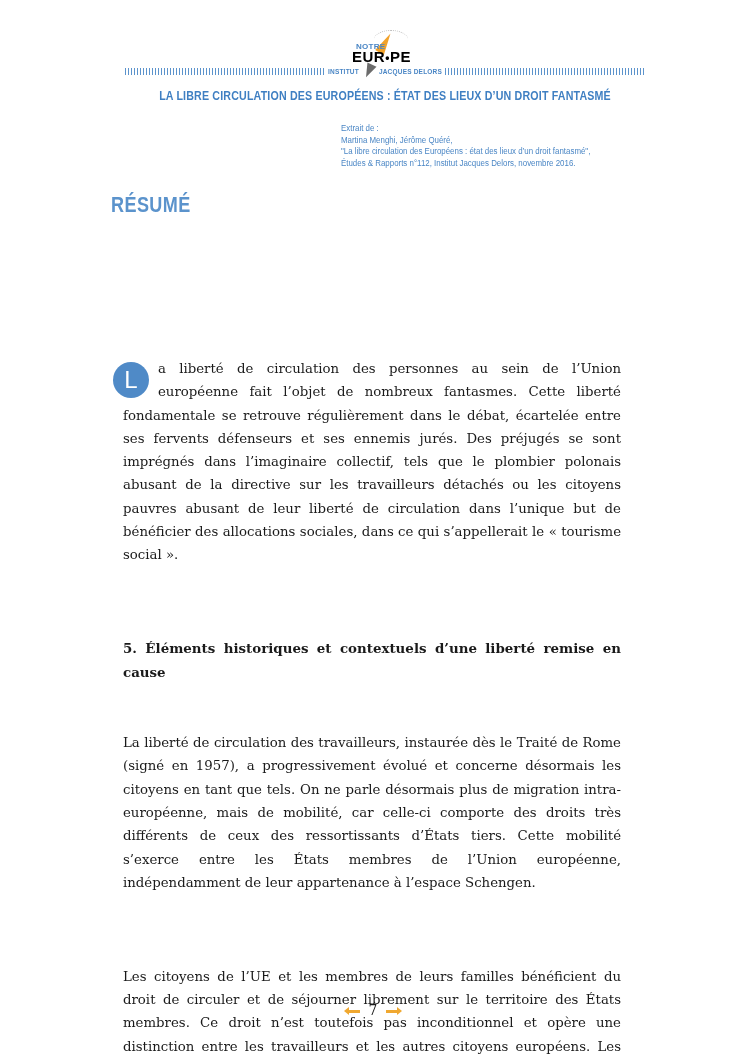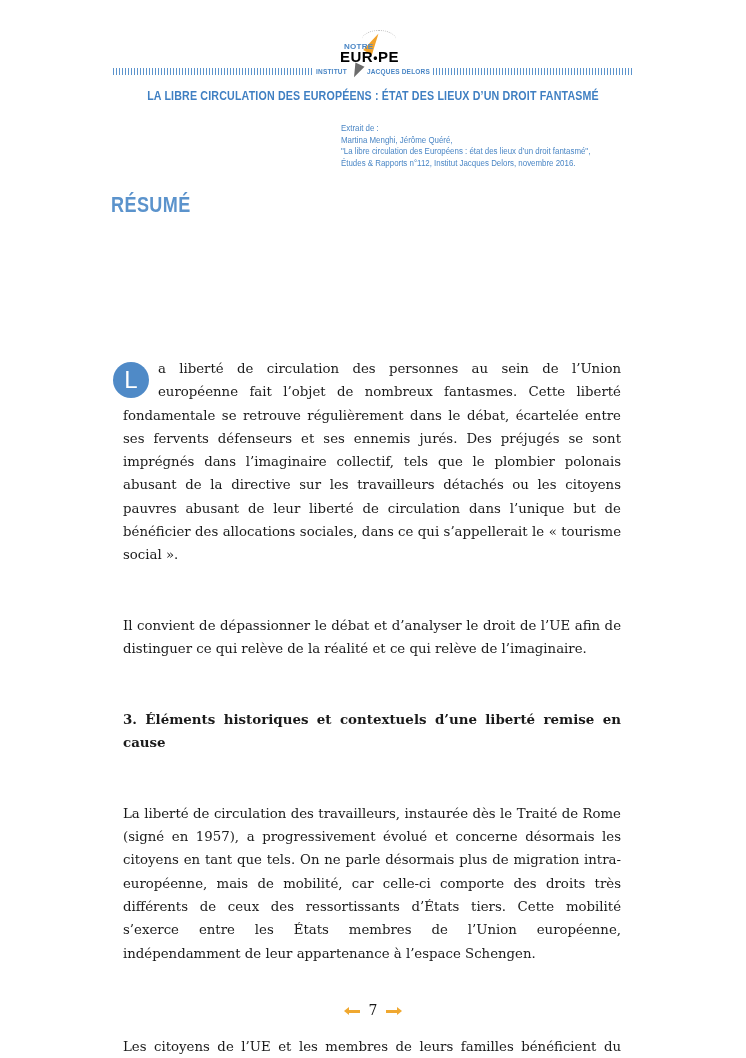--- a/index.html
+++ b/index.html
@@ -1,18 +1,18 @@
 <!DOCTYPE html>
 <html><head>
   <meta charset="utf-8">
   <style>
     html, body { margin: 0; padding: 0; background: #ffffff; }
     body { width: 746px; height: 1058px; position: relative; overflow: hidden; font-family: "DejaVu Serif", serif; color: #1a1a1a; }
 
-    .header { position: absolute; left: 0; top: 0; width: 676px; height: 120px; }
+    .header { position: absolute; left: 12px; top: 0; width: 676px; height: 120px; }
     .logo { position: absolute; left: 334px; top: 28px; width: 80px; height: 50px; }
     .logo .notre { position: absolute; left: 10px; top: 14px; font-family: "Liberation Sans", sans-serif; font-weight: bold; font-size: 8px; color: #4a86c5; letter-spacing: 0.3px; }
     .logo .europe { position: absolute; left: 6px; top: 20px; font-family: "Liberation Sans", sans-serif; font-weight: bold; font-size: 15px; color: #000000; letter-spacing: 0.5px; }
     .logo .flame { position: absolute; left: 34px; top: 4px; width: 0; height: 0; border-left: 5px solid transparent; border-right: 5px solid transparent; border-bottom: 22px solid #f2a22a; transform: rotate(30deg); }
     .logo .arc { position: absolute; left: 28px; top: 2px; width: 34px; height: 18px; border-top: 1px dotted #b9b9b9; border-radius: 50% 50% 0 0; }
 
     .rule-row { position: absolute; left: 113px; top: 67px; width: 520px; height: 8px; display: flex; align-items: center; }
     .rule { height: 7px; flex: 1; background: repeating-linear-gradient(90deg, #5c93cc 0 1px, transparent 1px 3px); }
     .rule-label { font-family: "Liberation Sans", sans-serif; font-weight: bold; font-size: 6.5px; color: #4a86c5; padding: 0 3px; white-space: nowrap; letter-spacing: 0.2px; }
     .rule-slash { display: inline-block; width: 0; height: 0; border-left: 5px solid transparent; border-right: 5px solid transparent; border-top: 14px solid #6b6b6b; transform: rotate(25deg); vertical-align: middle; margin: 0 2px; }
@@ -67,23 +67,22 @@
 </div>
 
 <div class="resume">RÉSUMÉ</div>
 
 <div class="content">
   <div class="dropcap-wrap">
     <span class="dropcap">L</span>
     <p>a liberté de circulation des personnes au sein de l’Union européenne fait l’objet de nombreux fantasmes. Cette liberté fondamentale se retrouve régulièrement dans le débat, écartelée entre ses fervents défenseurs et ses ennemis jurés. Des préjugés se sont imprégnés dans l’imaginaire collectif, tels que le plombier polonais abusant de la directive sur les travailleurs détachés ou les citoyens pauvres abusant de leur liberté de circulation dans l’unique but de bénéficier des allocations sociales, dans ce qui s’appellerait le « tourisme social ».</p>
   </div>
   <div class="gap"></div>
-  <p>Il convient de dépassionner le débat et d’analyser le droit de l’UE afin de distin­guer ce qui relève de la réalité et ce qui relève de l’imaginaire.</p>
   <div class="gap"></div>
-  <p class="section-heading">3. Éléments historiques et contextuels d’une liberté remise en cause</p>
+  <p class="section-heading">5. Éléments historiques et contextuels d’une liberté remise en cause</p>
   <div class="gap"></div>
   <p>La liberté de circulation des travailleurs, instaurée dès le Traité de Rome (signé en 1957), a progressivement évolué et concerne désormais les citoyens en tant que tels. On ne parle désormais plus de migration intra-européenne, mais de mobilité, car celle-ci comporte des droits très différents de ceux des ressortis­sants d’États tiers. Cette mobilité s’exerce entre les États membres de l’Union européenne, indépendamment de leur appartenance à l’espace Schengen.</p>
   <div class="gap"></div>
   <div class="gap"></div>
   <p>Les citoyens de l’UE et les membres de leurs familles bénéficient du droit de circuler et de séjourner librement sur le territoire des États membres. Ce droit n’est toutefois pas inconditionnel et opère une distinction entre les travail­leurs et les autres citoyens européens. Les demandeurs d’emploi bénéficient d’un traitement particulier pour qu’ils puissent tenter de trouver un emploi, sans devenir une charge déraisonnable pour le pays d’accueil. Ce droit connaît</p>
 </div>
 
 <div class="footer">
   <span class="arrow left"></span>
   <span>7</span>

